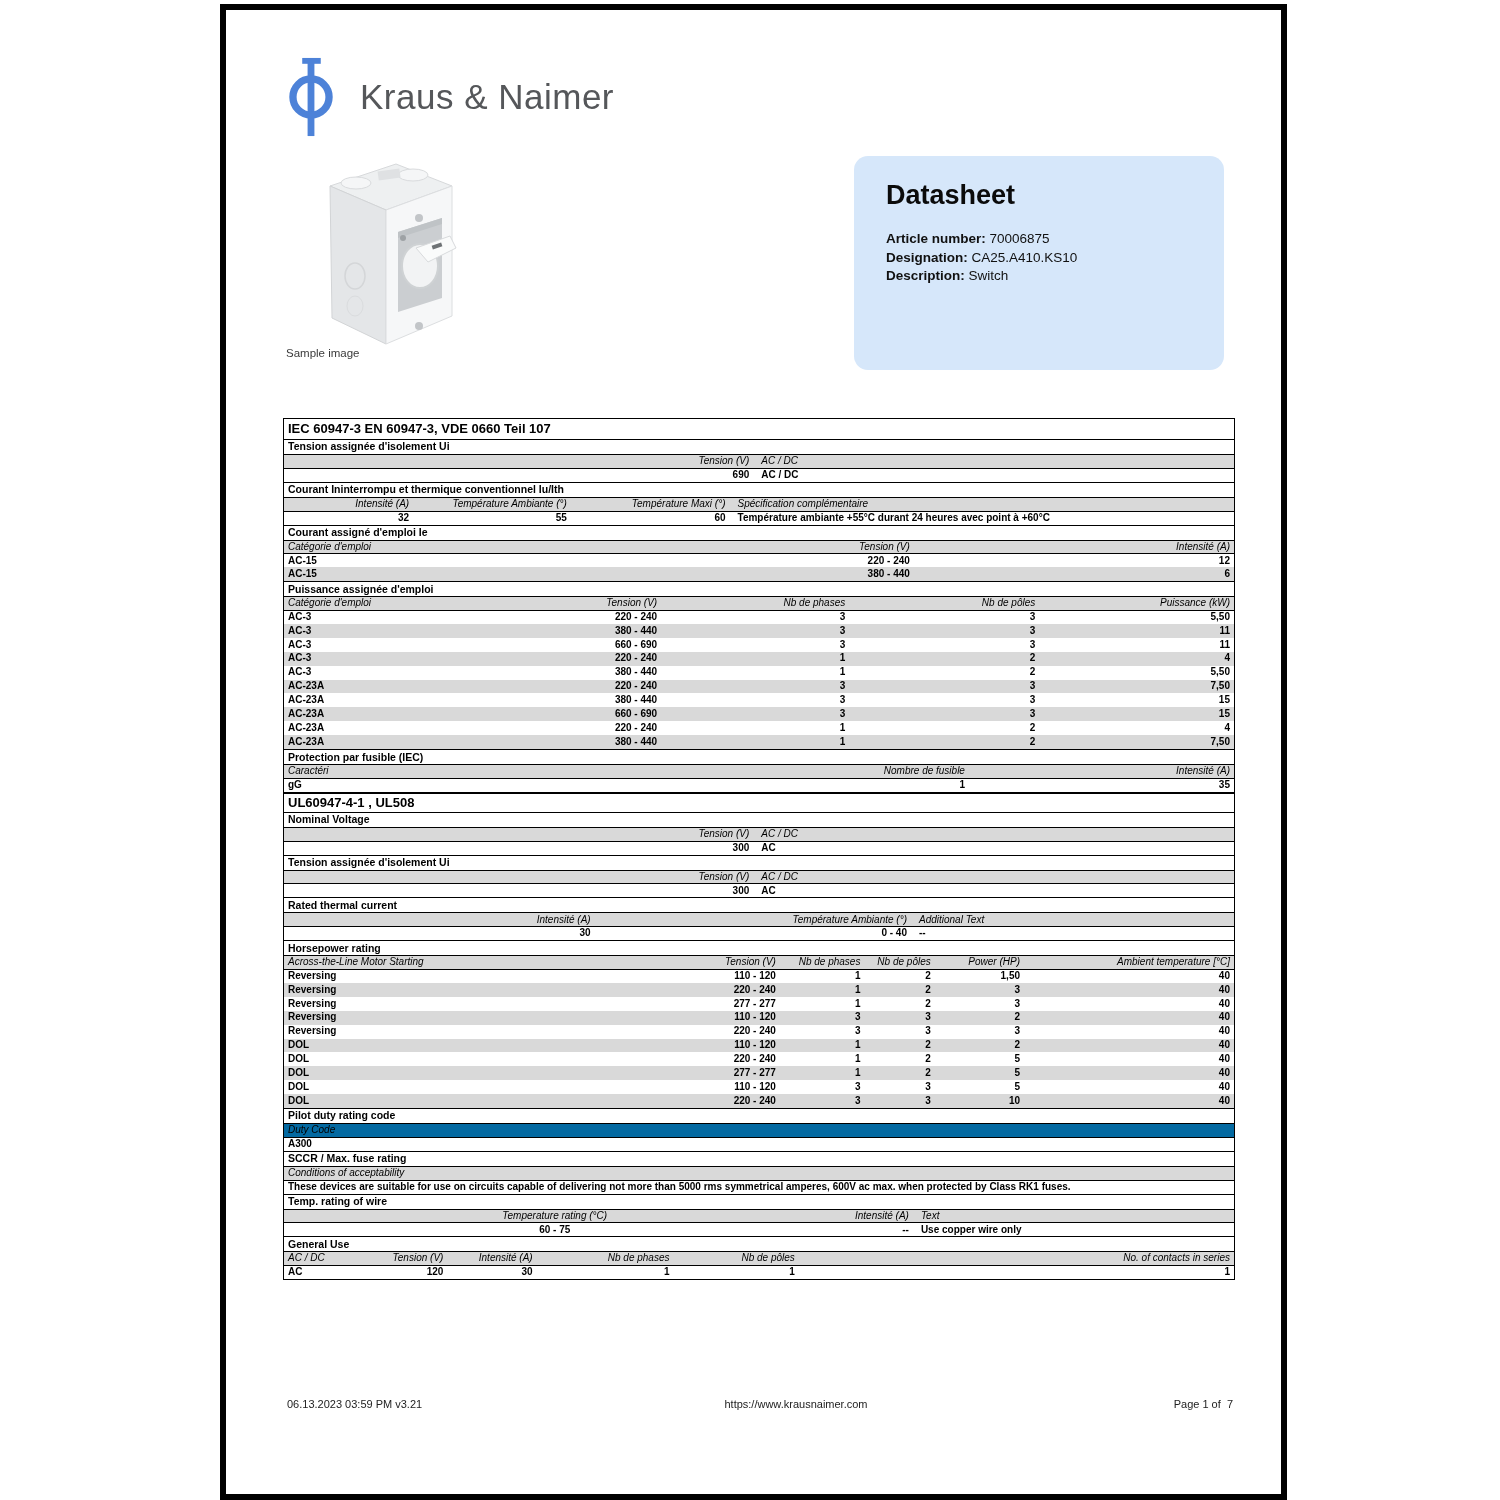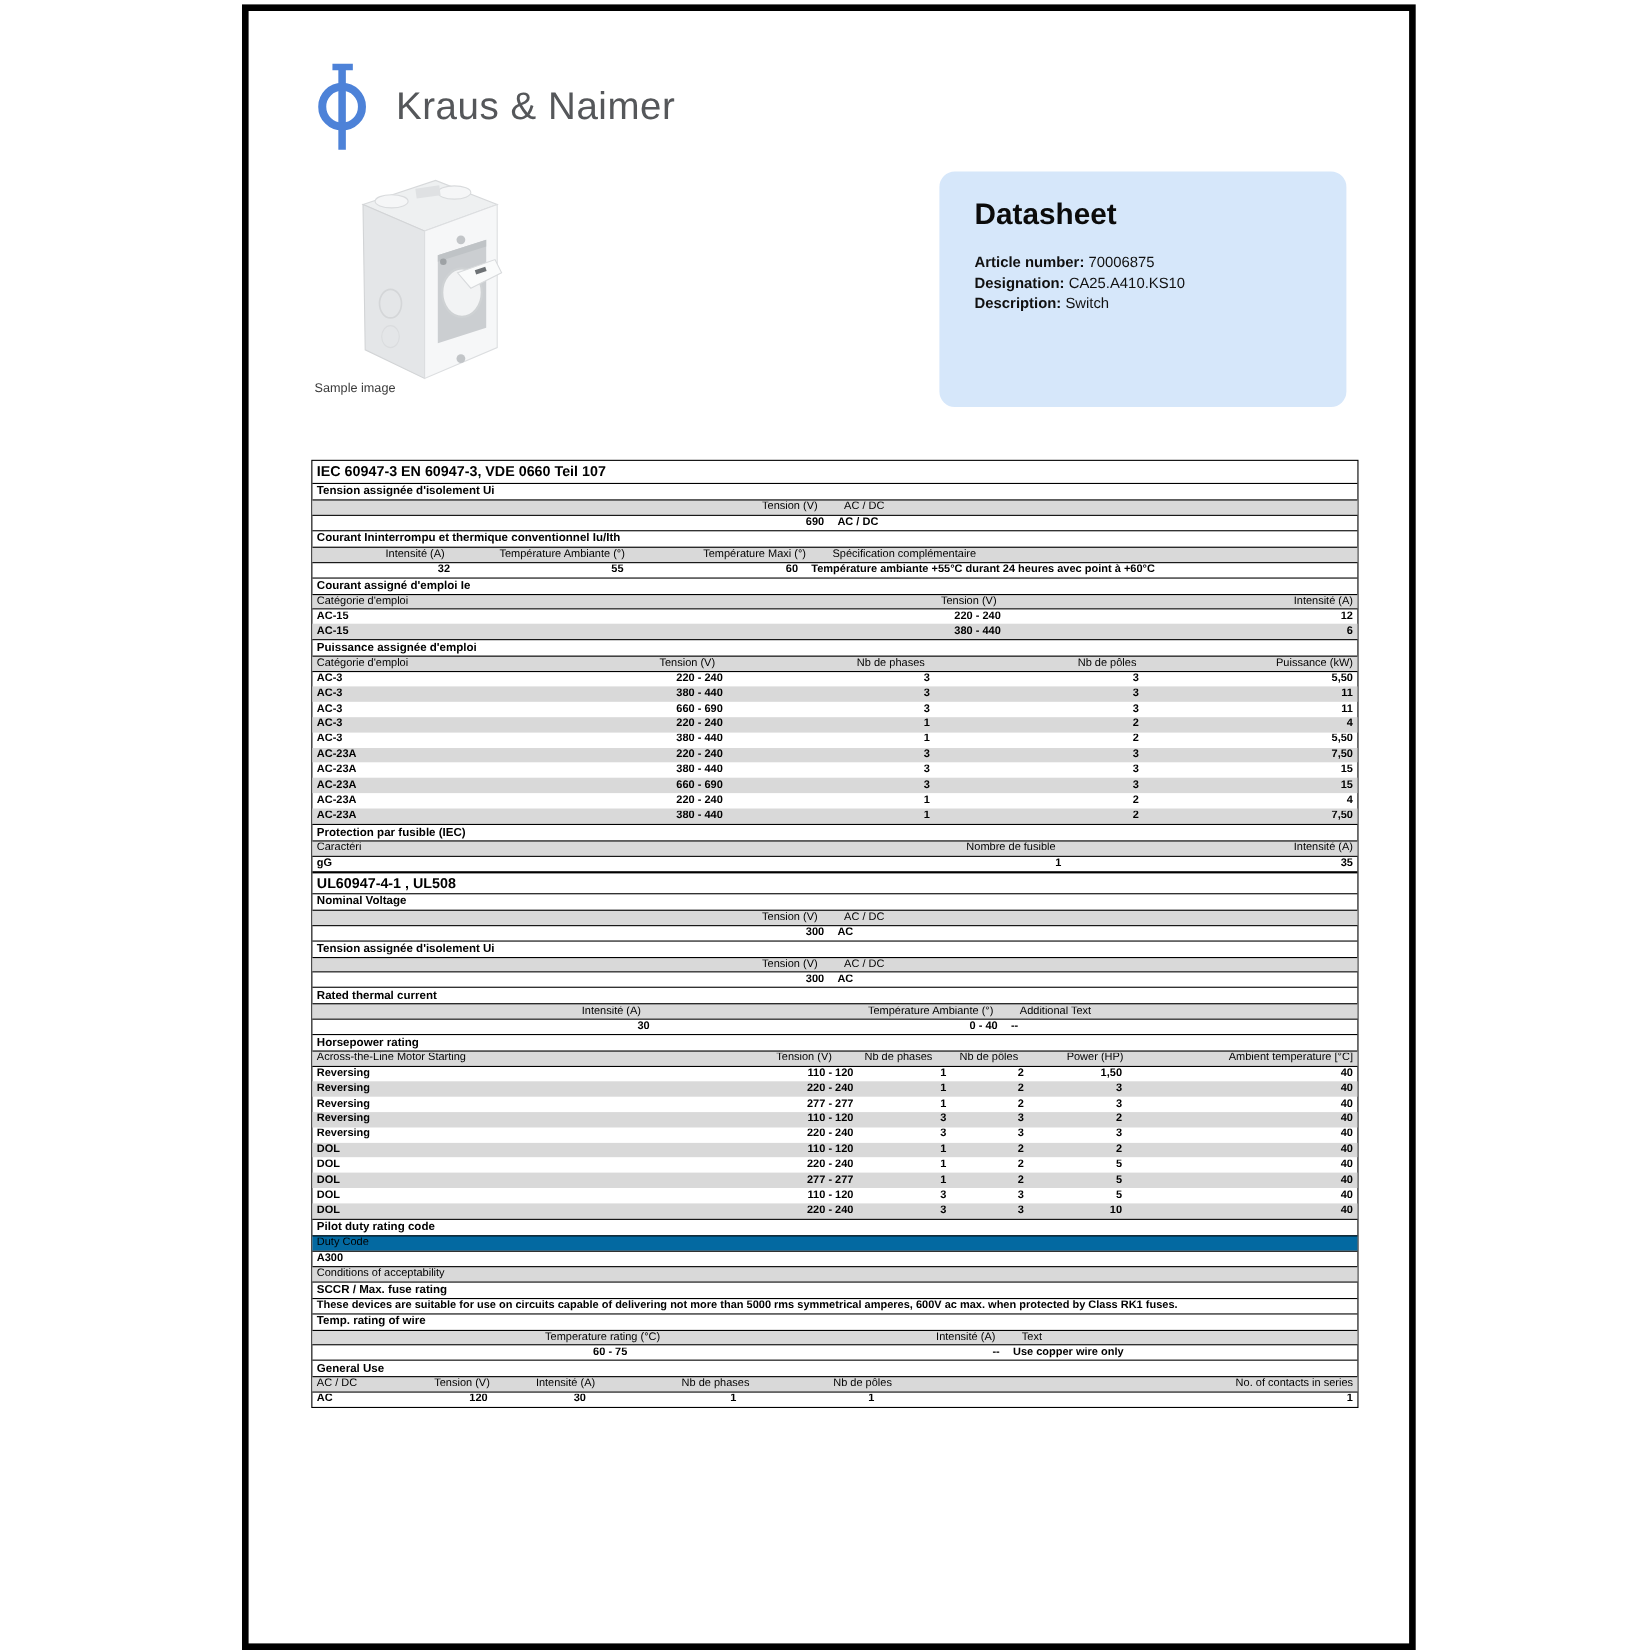--- a/index.html
+++ b/index.html
@@ -20,21 +20,21 @@
   
   .card{position:absolute;left:628px;top:146px;width:370px;height:214px;border-radius:14px;}
   .card-title{position:absolute;left:32px;top:24px;font-size:27px;font-weight:bold;color:#0b0b0b;}
   .card-fields{position:absolute;left:32px;top:74px;font-size:13.5px;line-height:18.5px;color:#111;}
   .card-fields b{font-weight:bold;}
   
   .spec{position:absolute;left:57px;top:408px;width:950px;border:1.5px solid #000;background:#fff;}
   .row{display:flex;align-items:center;box-sizing:border-box;width:100%;overflow:hidden;}
   .row.title{height:20px;font-weight:bold;font-size:13px;}
   .row.sub{height:15px;font-weight:bold;font-size:10.5px;}
-  .row.head{height:13.9px;font-size:10px;gap:12px;}
+  .row.head{height:13.9px;font-style:italic;font-size:10px;}
   .row.data{height:13.9px;font-size:10px;font-weight:bold;}
   .cell{box-sizing:border-box;white-space:nowrap;overflow:hidden;line-height:1.05;}
   .cell.l{text-align:left;padding-left:4px;}
   .cell.r{text-align:right;padding-right:4px;}
   .cell.c{text-align:center;}
   .cell.p8{padding-left:8px;}
   
   .footer{position:absolute;left:57px;top:1388px;width:950px;height:16px;font-size:11px;color:#222;}
   .f-left{position:absolute;left:4px;top:0;}
   .f-center{position:absolute;left:54%;transform:translateX(-50%);top:0;}
@@ -355,25 +355,25 @@
       </div>
       <div class="row sub" style="border-top: 1.5px solid rgb(0, 0, 0);">
         <div class="cell l" style="width: 100%;">Pilot duty rating code</div>
       </div>
       <div class="row head" style="background: #0369a1; border-top: 1px solid rgb(0, 0, 0);">
         <div class="cell l" style="width: 100%;">Duty Code</div>
       </div>
       <div class="row data" style="border-top: 1px solid rgb(0, 0, 0);">
         <div class="cell l" style="width: 100%;">A300</div>
       </div>
+      <div class="row sub" style="border-top: 1.5px solid rgb(0, 0, 0);">
+        <div class="cell l" style="width: 100%;">SCCR / Max. fuse rating</div>
+      </div>
       <div class="row head" style="background: rgb(217, 217, 217); border-top: 1px solid rgb(0, 0, 0);">
         <div class="cell l" style="width: 100%;">Conditions of acceptability</div>
-      </div>
-      <div class="row sub" style="border-top: 1.5px solid rgb(0, 0, 0);">
-        <div class="cell l" style="width: 100%;">SCCR / Max. fuse rating</div>
       </div>
       <div class="row data" style="border-top: 1px solid rgb(0, 0, 0);">
         <div class="cell l" style="width: 100%;">These devices are suitable for use on circuits capable of delivering not more than 5000 rms symmetrical amperes, 600V ac max. when protected by Class RK1 fuses.</div>
       </div>
       <div class="row sub" style="border-top: 1.5px solid rgb(0, 0, 0);">
         <div class="cell l" style="width: 100%;">Temp. rating of wire</div>
       </div>
       <div class="row head" style="background: rgb(217, 217, 217); border-top: 1px solid rgb(0, 0, 0);">
         <div class="cell c" style="width: 57%;">Temperature rating (°C)</div>
         <div class="cell r" style="width: 9.2%;">Intensité (A)</div>
@@ -398,14 +398,19 @@
       <div class="row data" style="border-top: 1px solid rgb(0, 0, 0);">
         <div class="cell l" style="width: 8%;">AC</div>
         <div class="cell r" style="width: 9.2%;">120</div>
         <div class="cell r" style="width: 9.4%;">30</div>
         <div class="cell r" style="width: 14.4%;">1</div>
         <div class="cell r" style="width: 13.2%;">1</div>
         <div class="cell r" style="width: 45.8%;">1</div>
       </div>
     </div>
 
+  <div class="footer">
+    <span class="f-left">06.13.2023 03:59 PM v3.21</span>
+    <span class="f-center">https://www.krausnaimer.com</span>
+    <span class="f-right">Page 1 of  7</span>
+  </div>
 
 </div>
 
 </body></html>

